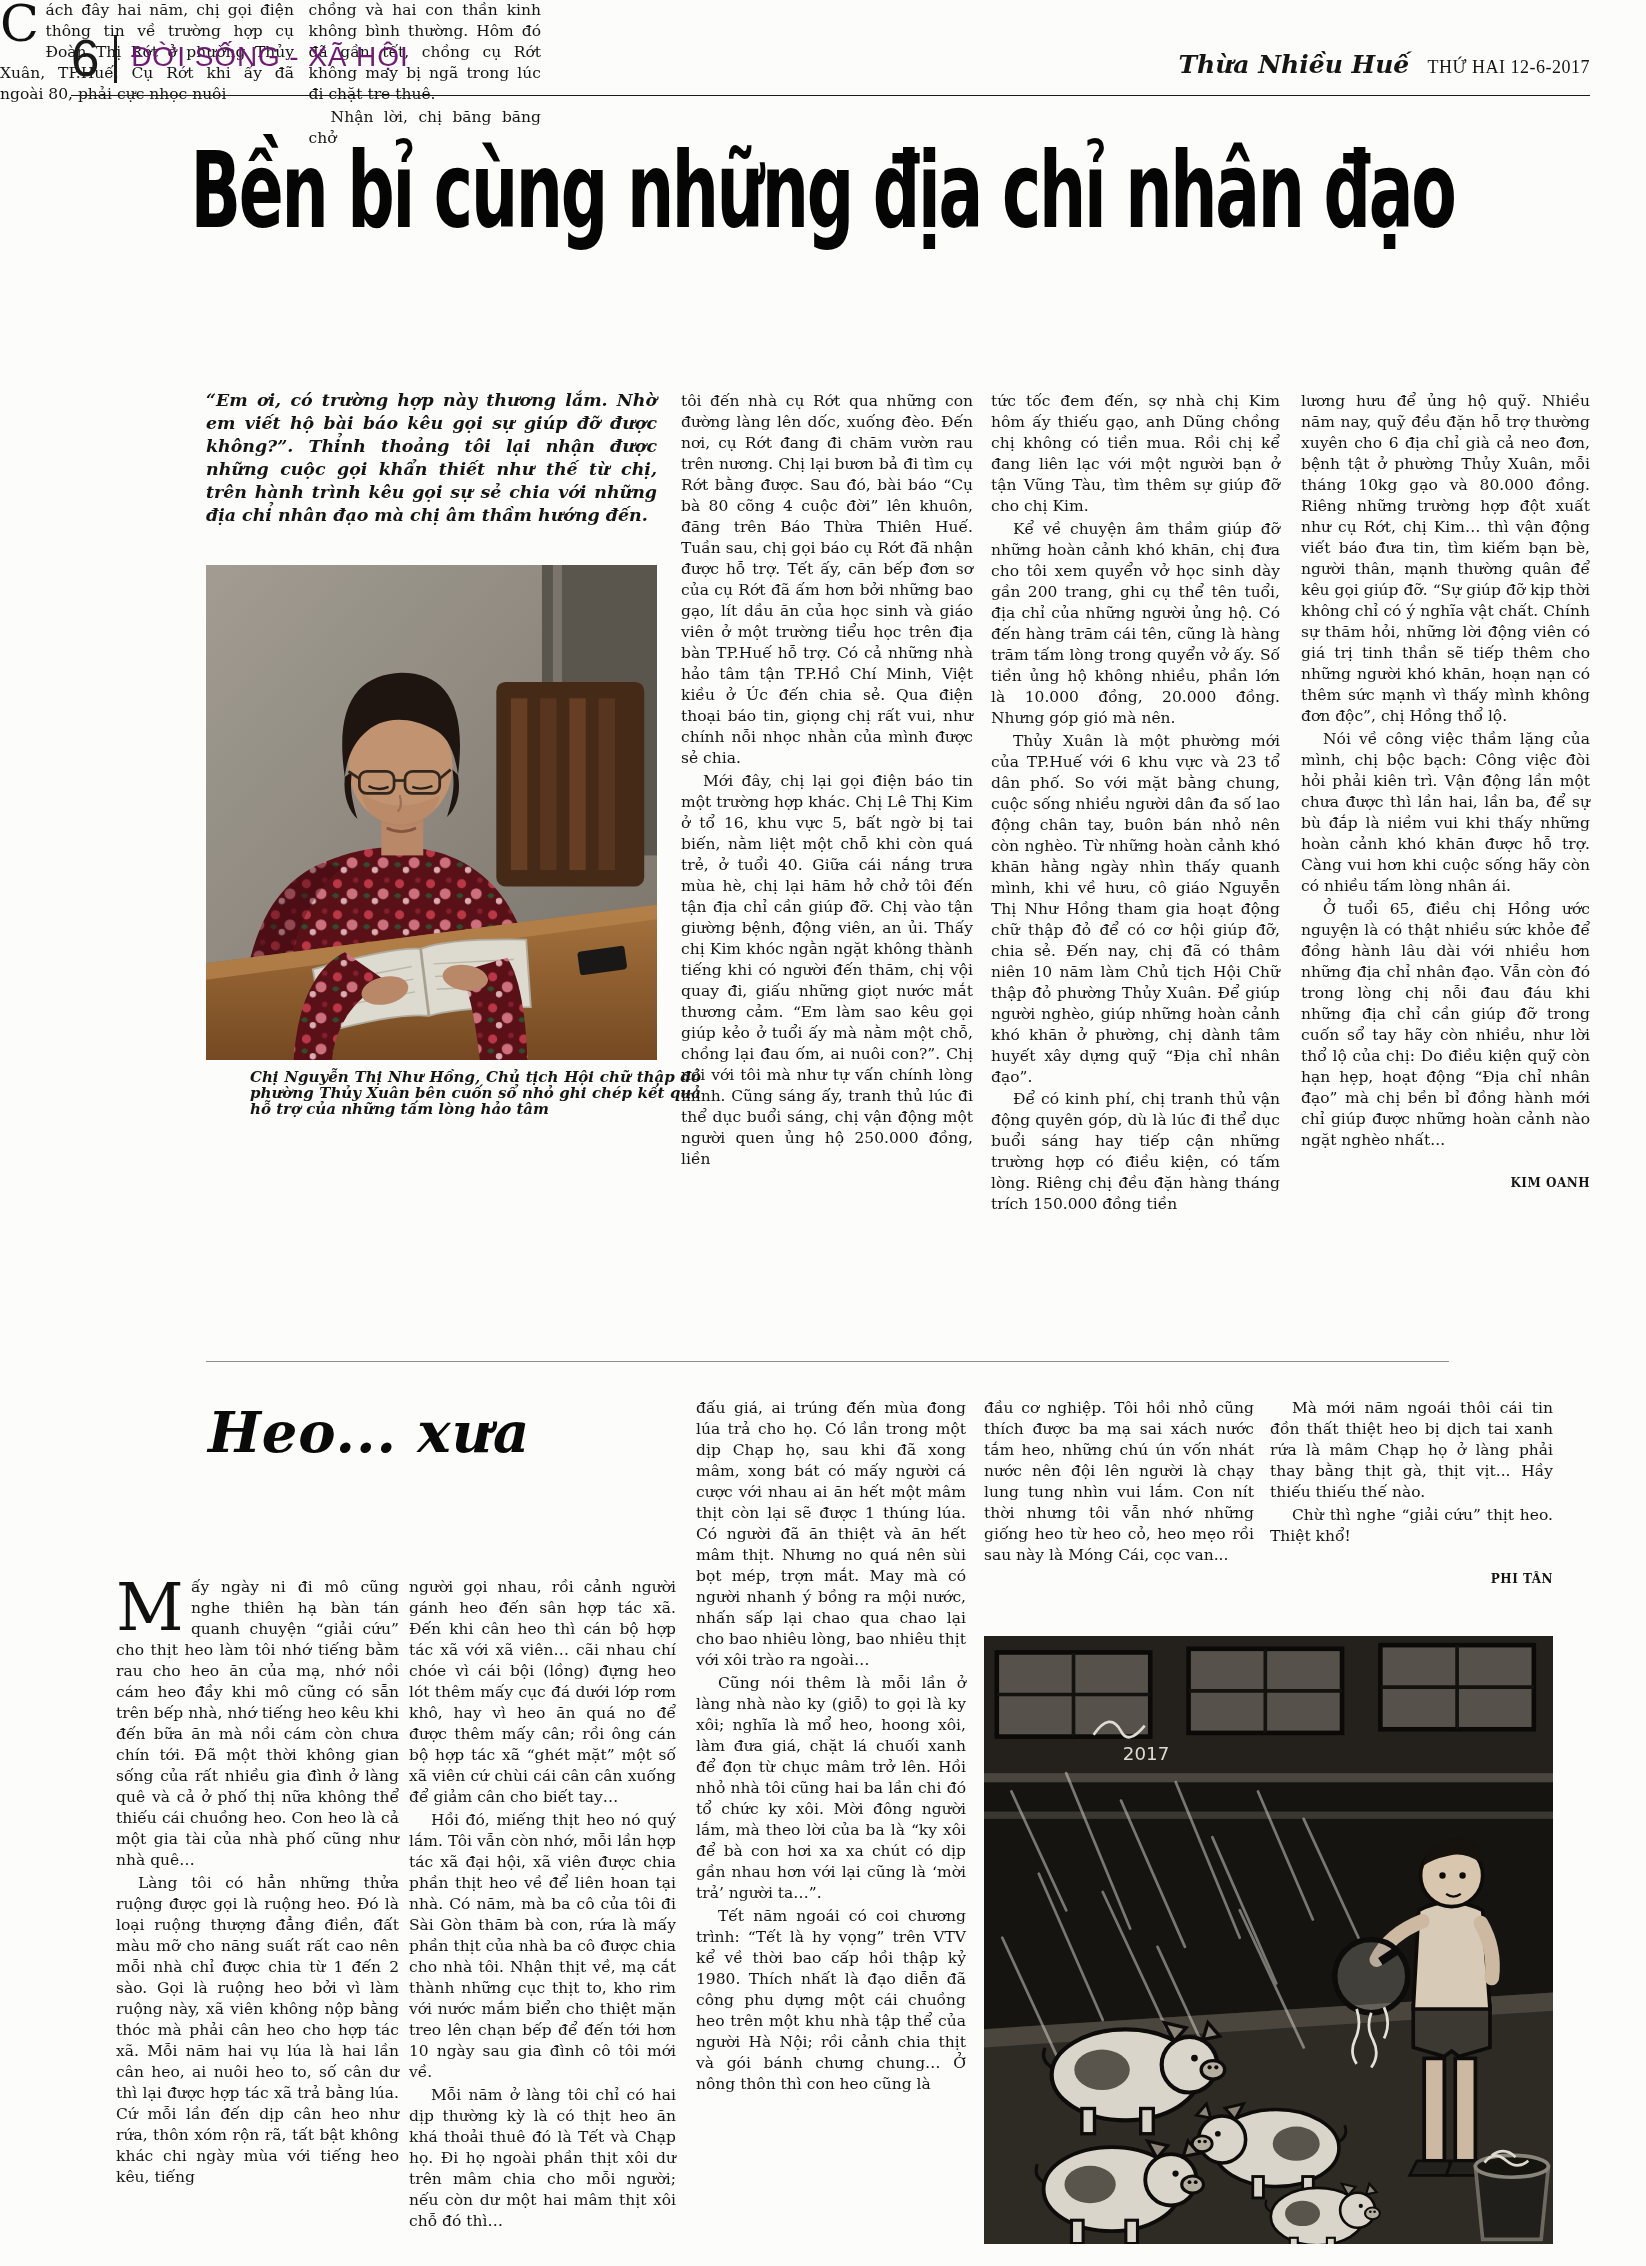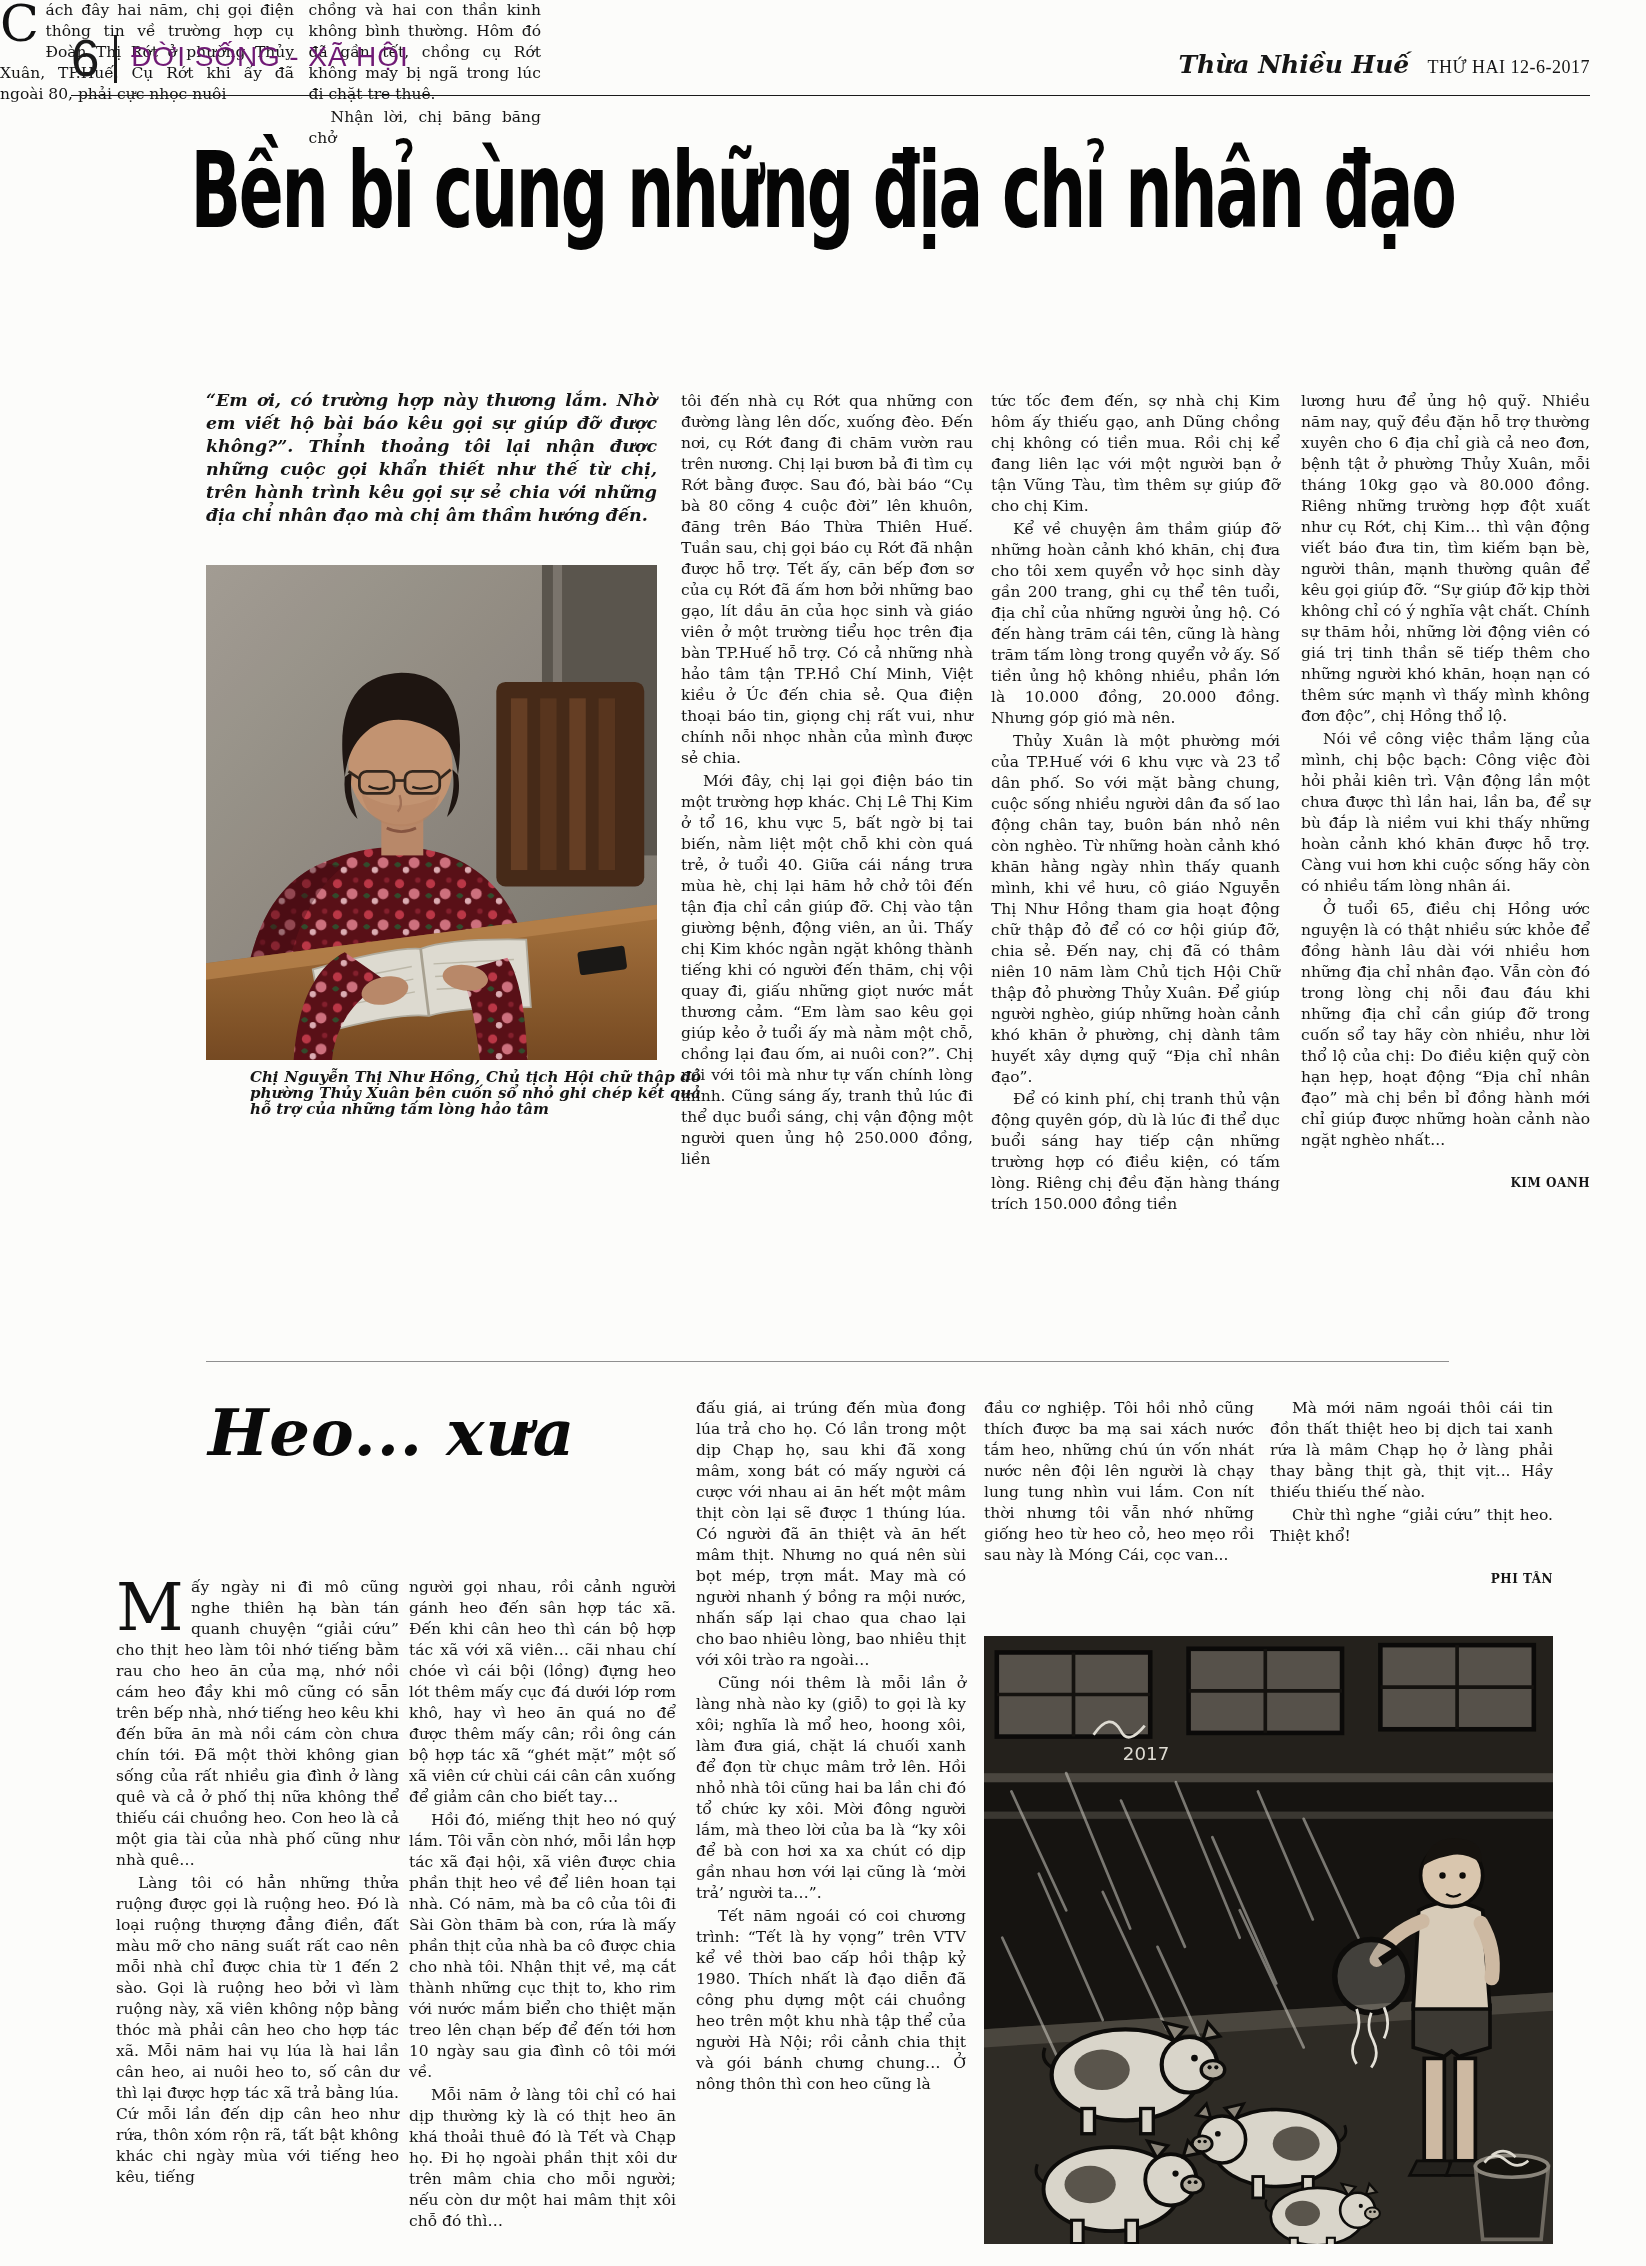--- a/index.html
+++ b/index.html
@@ -50,21 +50,21 @@
   .a1col2 { left:681px;  top:391px; width:292px; }
   .a1col3 { left:991px; top:391px; width:289px; }
   .a1col4 { left:1301px; top:391px; width:289px; }
   .byline { font-weight:bold; font-size:12px; text-align:right; margin-top:25.6px; letter-spacing:0.5px; }
 
   .art-sep { position:absolute; left:206px; top:1361px; width:1243px; border-top:0.9px solid #8f8f8f; }
 
   
   .a2-title { position:absolute; left:208px; top:1382px; width:457px;
     font-family:"DejaVu Serif", serif; font-style:italic; font-weight:bold;
-    font-size:64px; line-height:101px; letter-spacing:0.9px; color:#0a0a0a; }
+    font-size:56px; line-height:101px; letter-spacing:0.9px; color:#0a0a0a; }
   .a2col1 { left:116px;  top:1577px; width:283px; }
   .a2col2 { left:409px;  top:1577px; width:267px; }
   .a2col3 { left:696px;  top:1398px; width:270px; }
   .a2col4 { left:984px; top:1398px; width:270px; }
   .a2col5 { left:1270px; top:1398px; width:283px; }
   .cartoon { position:absolute; left:984px; top:1636px; width:569px; height:608px; background:#14b8a6; overflow:hidden; }
   .cartoon svg { display:block; width:100%; height:100%; }
 </style>
 </head>
 <body>

